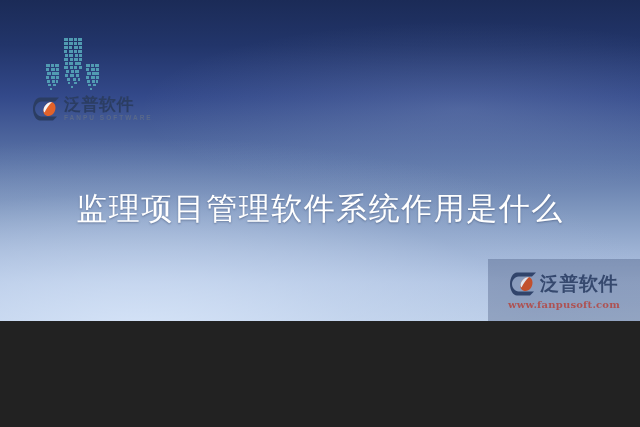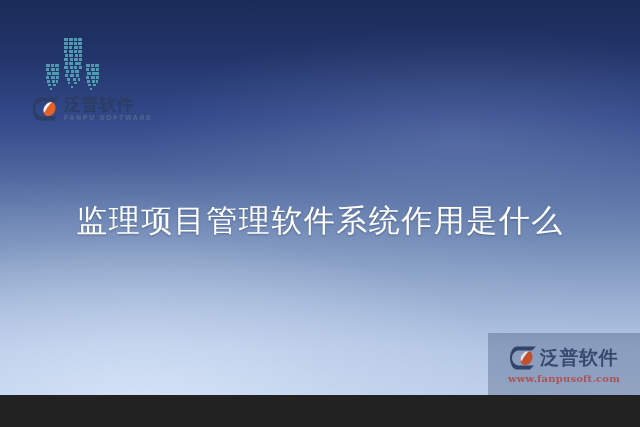--- a/index.html
+++ b/index.html
@@ -3,21 +3,21 @@
 <meta charset="utf-8">
 <style>
   html, body {
     margin: 0;
     padding: 0;
     background: #222;
   }
   #stage {
     position: relative;
     width: 640px;
-    height: 395px;
+    height: 321px;
     overflow: hidden;
     font-family: "Liberation Sans", sans-serif;
     
     background:
       radial-gradient(ellipse 120% 85% at 22% 104%, rgba(214,228,248,0.95) 0%, rgba(200,216,240,0.55) 28%, rgba(170,190,222,0.18) 52%, rgba(150,172,208,0.0) 72%),
       linear-gradient(to bottom,
         #1b2b57 0%,
         #22356a 14%,
         #33498a 30%,
         #5a73a6 50%,
@@ -72,21 +72,21 @@
     letter-spacing: 2.0px;
     margin-top: 2px;
     white-space: nowrap;
   }
 
   
   .headline {
     position: absolute;
     left: 0;
     right: 0;
-    top: 200px;
+    top: 188px;
     text-align: center;
     font-family: "DejaVu Serif", "Liberation Serif", serif;
     font-size: 31px;
     font-weight: 400;
     color: #ffffff;
     letter-spacing: 1.5px;
     white-space: nowrap;
     text-shadow: 0 1px 2px rgba(40,56,92,0.45);
   }
 

